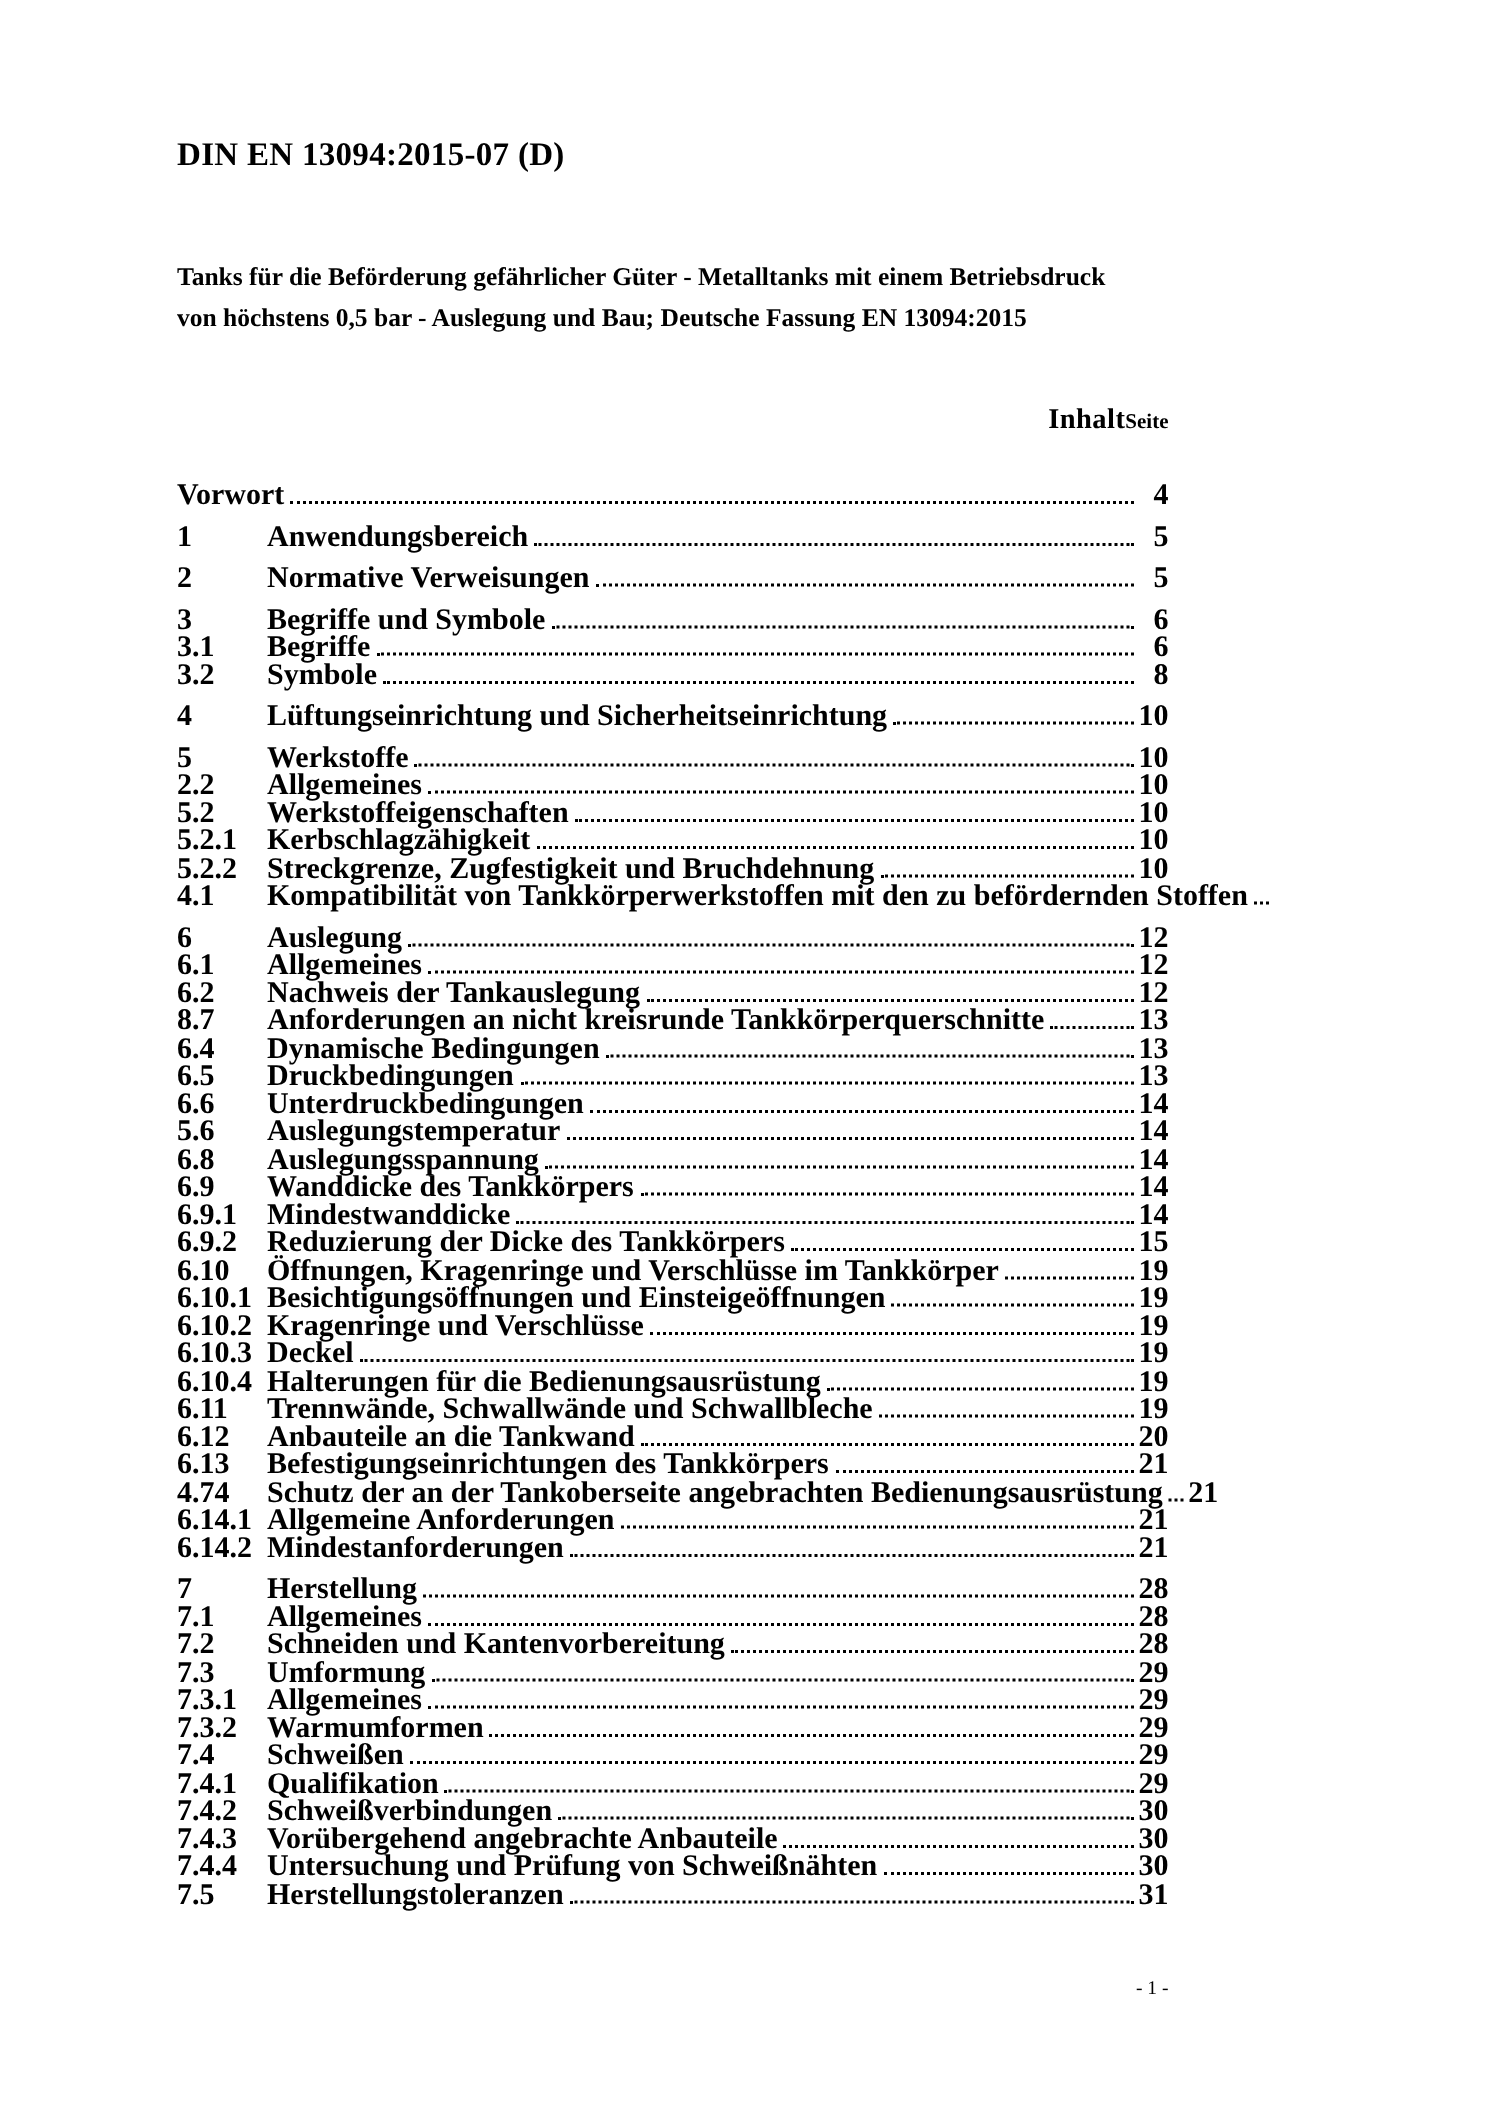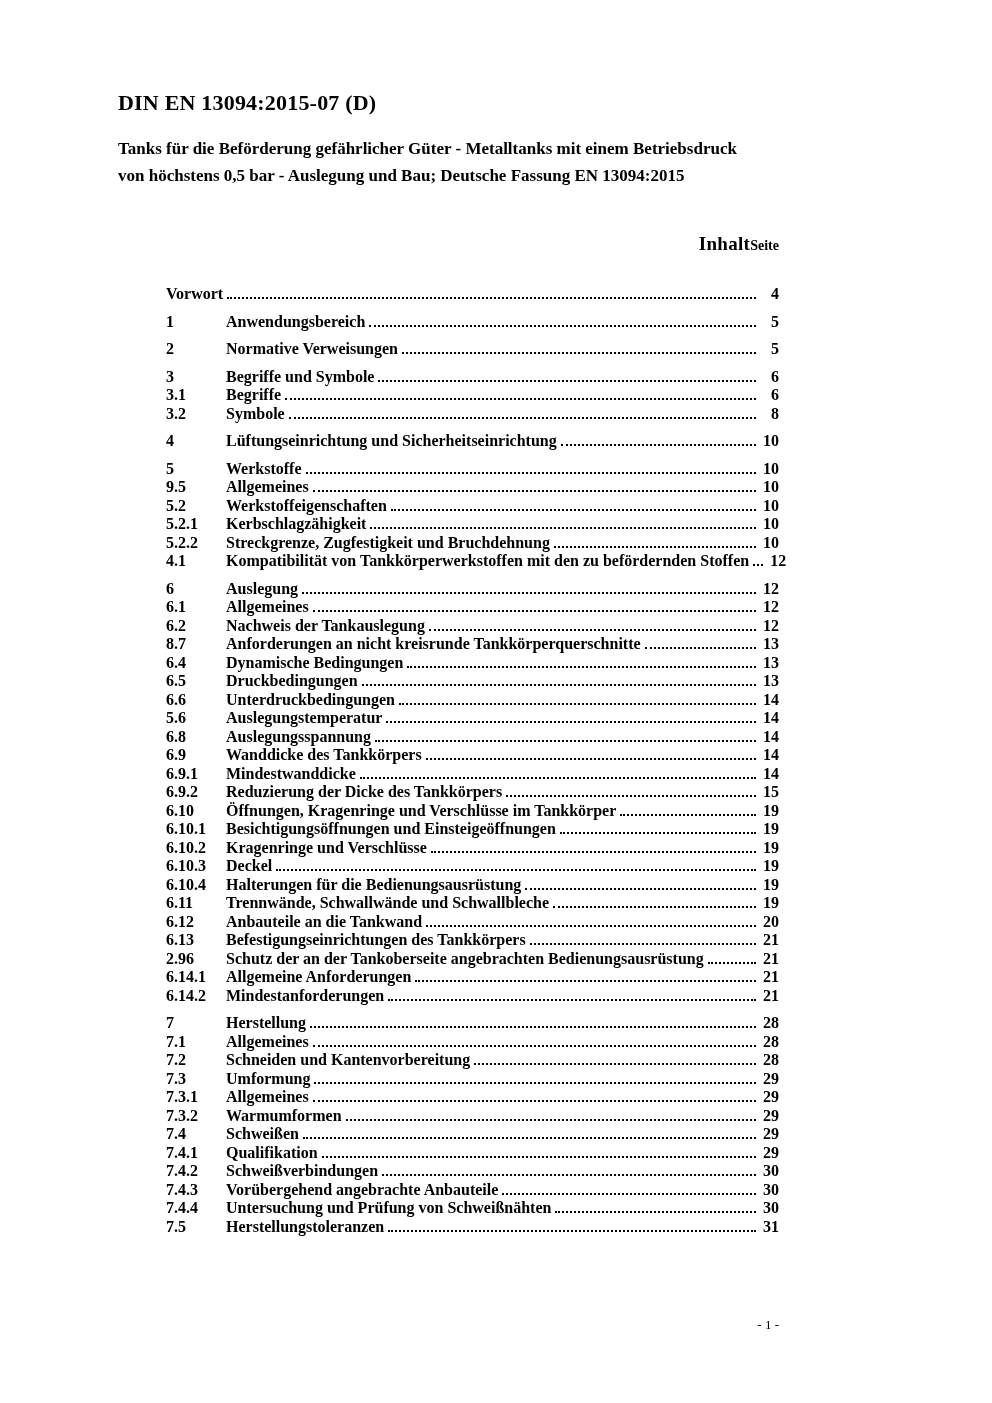--- a/index.html
+++ b/index.html
@@ -14,21 +14,21 @@
     padding: 90px 67px 0 118px;
     overflow: hidden;
   }
   .doc-code {
     font-size: 22px;
     font-weight: bold;
     line-height: 1.15;
     letter-spacing: 0.2px;
   }
   .doc-title {
-    margin-top: 20px;
+    margin-top: 56px;
     font-size: 17px;
     font-weight: bold;
     line-height: 27px;
   }
   .toc-header {
     margin-top: 44px;
     display: flex;
     justify-content: flex-end;
     align-items: baseline;
   }
@@ -36,23 +36,22 @@
     font-size: 19px;
     font-weight: bold;
     letter-spacing: 0.3px;
   }
   .page-col-label {
     font-size: 14px;
     font-weight: bold;
   }
   .toc {
     margin-top: 30px;
-    font-size: 16px;
+    font-size: 20px;
     font-weight: bold;
-    margin-left: 48px;
   }
   .toc-group + .toc-group { margin-top: 9px; }
   .toc-row {
     display: flex;
     align-items: baseline;
     line-height: 18.5px;
     white-space: nowrap;
   }
   .toc-num {
     flex: 0 0 60px;
@@ -149,21 +148,21 @@
         </div>
       </div>
       <div class="toc-group">
         <div class="toc-row">
           <span class="toc-num">5</span>
           <span class="toc-title">Werkstoffe</span>
           <span class="toc-dots"></span>
           <span class="toc-page">10</span>
         </div>
         <div class="toc-row">
-          <span class="toc-num">9.5</span>
+          <span class="toc-num">2.2</span>
           <span class="toc-title">Allgemeines</span>
           <span class="toc-dots"></span>
           <span class="toc-page">10</span>
         </div>
         <div class="toc-row">
           <span class="toc-num">5.2</span>
           <span class="toc-title">Werkstoffeigenschaften</span>
           <span class="toc-dots"></span>
           <span class="toc-page">10</span>
         </div>
@@ -301,21 +300,21 @@
           <span class="toc-dots"></span>
           <span class="toc-page">20</span>
         </div>
         <div class="toc-row">
           <span class="toc-num">6.13</span>
           <span class="toc-title">Befestigungseinrichtungen des Tankkörpers</span>
           <span class="toc-dots"></span>
           <span class="toc-page">21</span>
         </div>
         <div class="toc-row">
-          <span class="toc-num">2.96</span>
+          <span class="toc-num">4.74</span>
           <span class="toc-title">Schutz der an der Tankoberseite angebrachten Bedienungsausrüstung</span>
           <span class="toc-dots"></span>
           <span class="toc-page">21</span>
         </div>
         <div class="toc-row">
           <span class="toc-num">6.14.1</span>
           <span class="toc-title">Allgemeine Anforderungen</span>
           <span class="toc-dots"></span>
           <span class="toc-page">21</span>
         </div>

